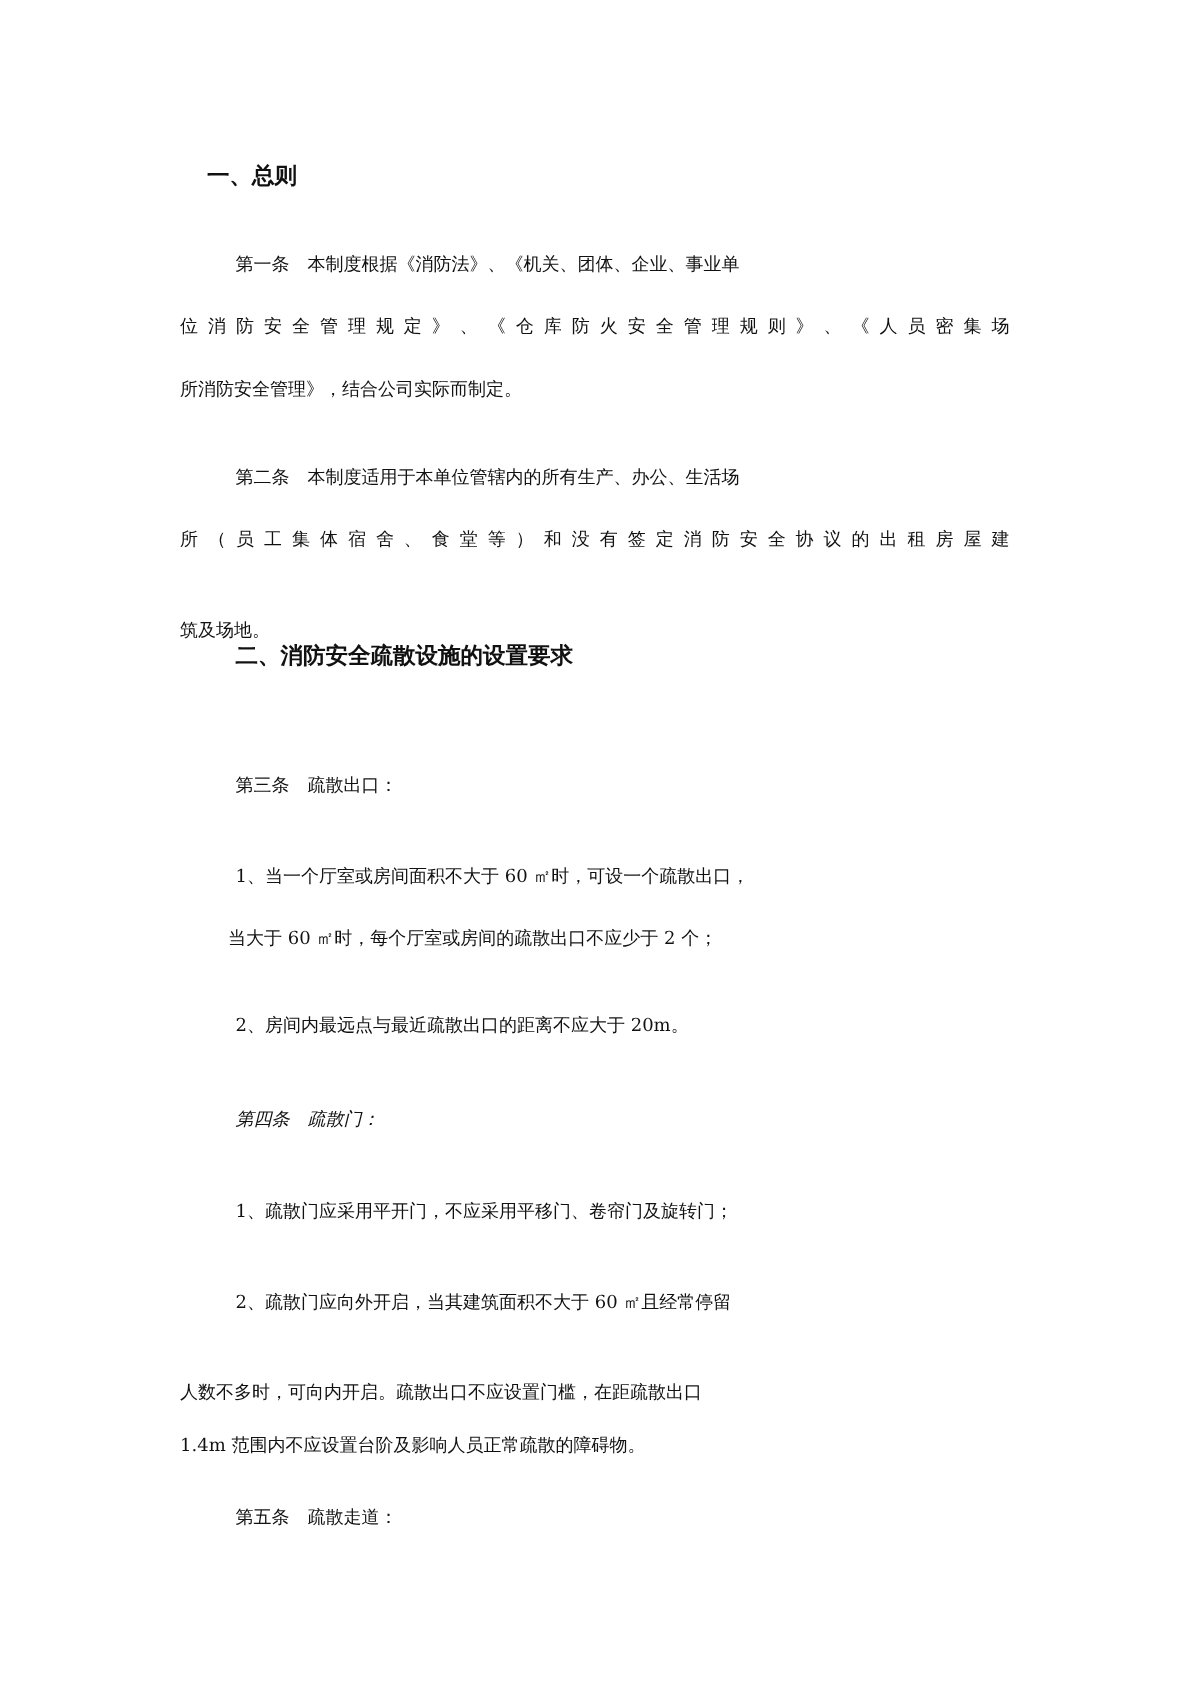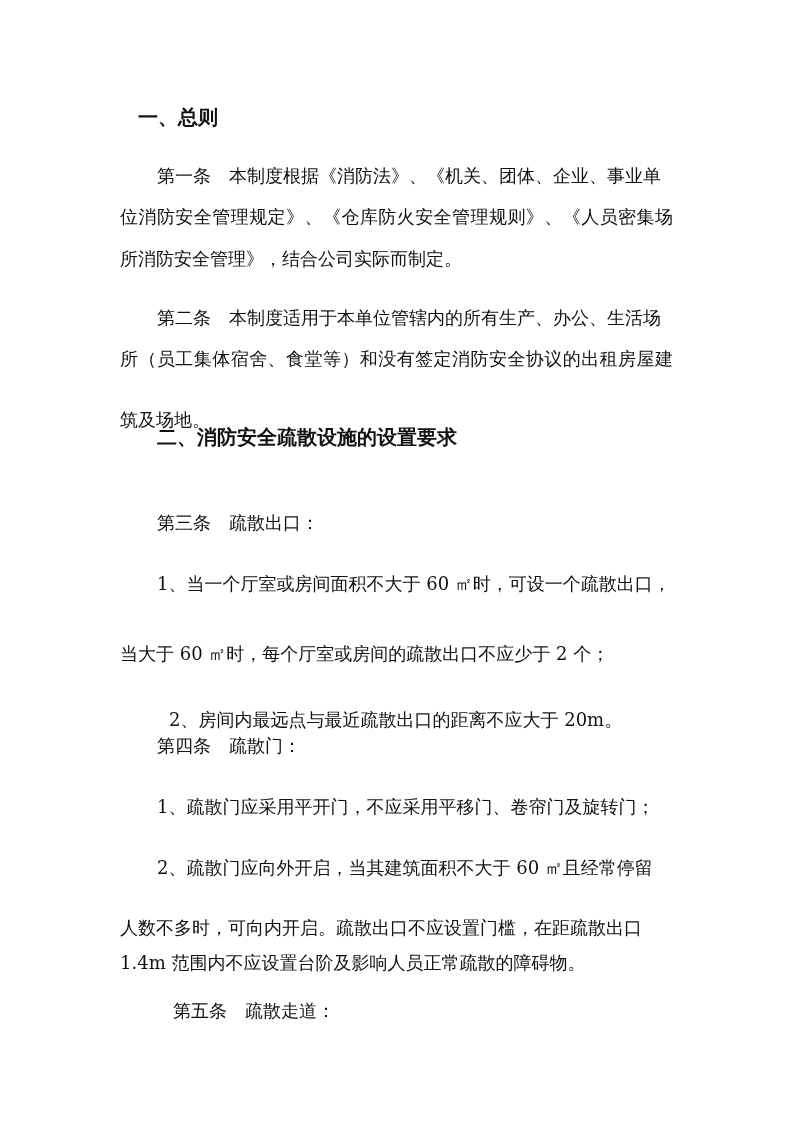--- a/index.html
+++ b/index.html
@@ -1,20 +1,20 @@
 <!DOCTYPE html>
 <html><head>
 <meta charset="utf-8">
 <style>
   html, body { margin: 0; padding: 0; background: #ffffff; }
   body { width: 793px; height: 1122px; position: relative; overflow: hidden;
          font-family: "DejaVu Serif", "Liberation Serif", serif; color: #111; }
   .page { position: absolute; left: 120px; top: 0; width: 556px; }
-  .line { position: absolute; left: 0; white-space: nowrap; font-size: 18px; line-height: 24px; letter-spacing: 0; }
-  .heading { font-weight: bold; font-family: "DejaVu Sans", "Liberation Sans", sans-serif; font-size: 20px; }
+  .line { position: absolute; left: 0; white-space: nowrap; font-size: 12px; line-height: 24px; letter-spacing: 0; }
+  .heading { font-weight: bold; font-family: "DejaVu Sans", "Liberation Sans", sans-serif; font-size: 15px; }
   .indent { left: 37px; }
   .just { width: 553px; text-align: justify; text-align-last: justify; }
 </style>
 </head>
 <body>
 
 <div class="page">
   <div class="line heading" style="top:105px; left:18px;">一、总则</div>
 
   <div class="line indent" style="top:164px;">第一条　本制度根据《消防法》、《机关、团体、企业、事业单</div>
@@ -23,26 +23,26 @@
 
   <div class="line indent" style="top:306px;text-align:center;">第二条　本制度适用于本单位管辖内的所有生产、办公、生活场</div>
   <div class="line just" style="top:347px;">所（员工集体宿舍、食堂等）和没有签定消防安全协议的出租房屋建</div>
   <div class="line" style="top:408px;">筑及场地。</div>
 
   <div class="line heading indent" style="top:425px;">二、消防安全疏散设施的设置要求</div>
 
   <div class="line indent" style="top:511px;">第三条　疏散出口：</div>
 
   <div class="line indent" style="top:572px;">1、当一个厅室或房间面积不大于 60 ㎡时，可设一个疏散出口，</div>
-  <div class="line" style="top:642px;">当大于 60 ㎡时，每个厅室或房间的疏散出口不应少于 2 个；</div>
+  <div class="line" style="top:613px;margin-left:32px;">当大于 60 ㎡时，每个厅室或房间的疏散出口不应少于 2 个；</div>
 
-  <div class="line indent" style="top:708px;margin-left:12px;">2、房间内最远点与最近疏散出口的距离不应大于 20m。</div>
+  <div class="line indent" style="top:671px;">2、房间内最远点与最近疏散出口的距离不应大于 20m。</div>
 
-  <div class="line indent" style="top:734px;">第四条　疏散门：</div>
+  <div class="line indent" style="top:734px;font-style:italic;">第四条　疏散门：</div>
 
   <div class="line indent" style="top:795px;">1、疏散门应采用平开门，不应采用平移门、卷帘门及旋转门；</div>
 
   <div class="line indent" style="top:856px;">2、疏散门应向外开启，当其建筑面积不大于 60 ㎡且经常停留</div>
   <div class="line" style="top:916px;">人数不多时，可向内开启。疏散出口不应设置门槛，在距疏散出口</div>
   <div class="line" style="top:938px;margin-top:13px;">1.4m 范围内不应设置台阶及影响人员正常疏散的障碍物。</div>
 
-  <div class="line indent" style="top:999px;margin-left:16px;">第五条　疏散走道：</div>
+  <div class="line indent" style="top:999px;">第五条　疏散走道：</div>
 </div>
 
 </body></html>

